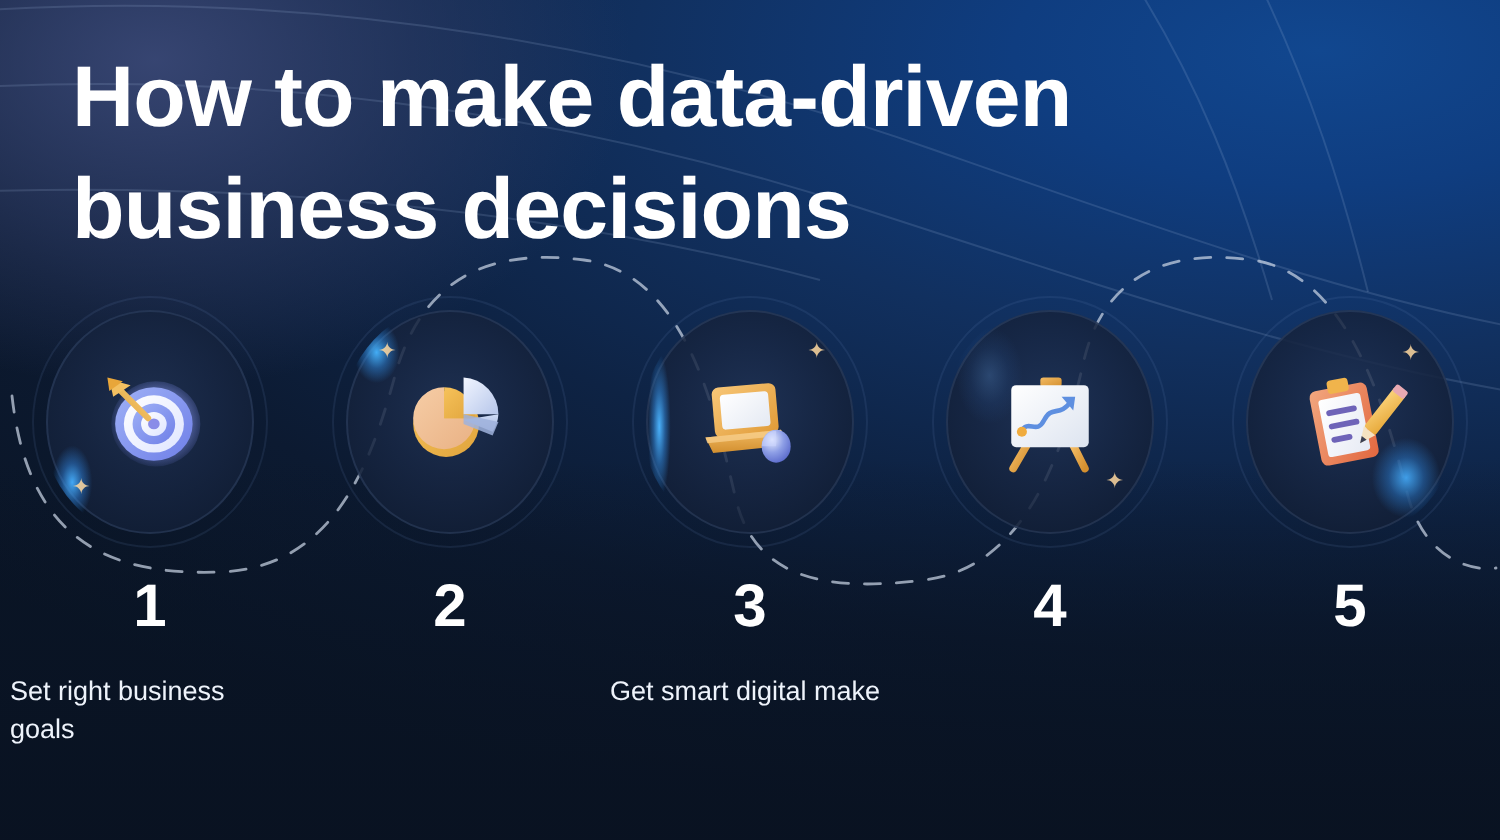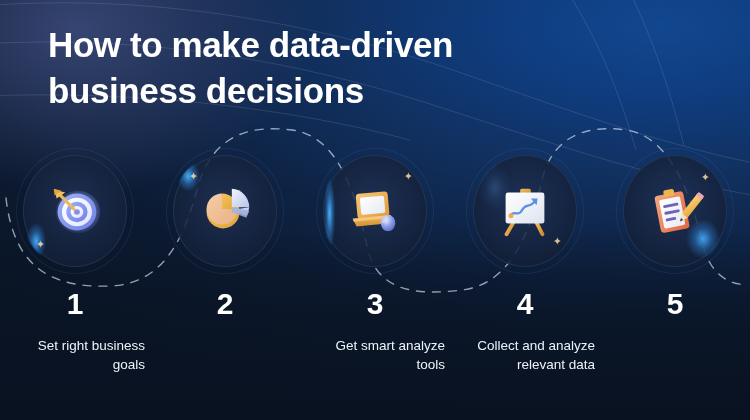--- a/index.html
+++ b/index.html
@@ -33,25 +33,25 @@
     background: linear-gradient(180deg, rgba(9,20,38,0) 0%, rgba(9,19,35,0.55) 45%, rgba(9,18,33,0.92) 100%);
   }
   .bg-swoosh {
     position: absolute; inset: 0;
     pointer-events: none;
   }
 
   
   .title {
     position: absolute;
-    left: 48px;
+    left: 36px;
     top: 22px;
     width: 600px;
     color: #ffffff;
-    font-size: 35px;
+    font-size: 43px;
     line-height: 1.30;
     font-weight: bold;
     letter-spacing: -0.4px;
     white-space: pre-line;
   }
 
   
   .wave { position: absolute; left: 0; top: 120px; }
 
   
@@ -119,21 +119,21 @@
   .num {
     margin-top: 22px;
     color: #ffffff;
     font-size: 30px;
     font-weight: bold;
     line-height: 1;
   }
   .caption {
     margin-top: 17px;
     width: 140px;
-    text-align: right;
+    text-align: left;
     color: #eef3fb;
     font-size: 13.5px;
     line-height: 1.42;
   }
 </style>
 </head>
 <body>
 
 <div id="infographic">
 
@@ -265,21 +265,21 @@
             <rect x="13" y="13" width="33" height="26" rx="3.5" fill="url(#l-org)" transform="rotate(-5 30 26)"></rect>
             <rect x="17" y="17" width="25" height="18" rx="2" fill="url(#l-scr)" transform="rotate(-5 30 26)"></rect>
             <path d="M9,40 L48,36 L52,44 L13,48 Z" fill="url(#l-org2)"></path>
             <path d="M9,40 L48,36 L49,39 L10,43 Z" fill="#f6cd8a" opacity="0.8"></path>
             <ellipse cx="45.5" cy="44.5" rx="7.5" ry="8.5" fill="url(#l-ms)"></ellipse>
             <path d="M45.5,36.5 A7.5,8.5 0 0 0 38,44.5 L45.5,44.5 Z" fill="#cdd7ff" opacity="0.55"></path>
           </svg>
         </div>
       </div>
       <div class="num">3</div>
-      <div class="caption">Get smart analyze tools</div>
+      <div class="caption">Get smart digital make</div>
     </div>
 
     <div class="step">
       <div class="bubble">
         <div class="glow g-dim"></div>
         <span class="sparkle" style="right:15px; bottom:20px;">✦</span>
         <div class="icon-wrap">
           <svg viewBox="0 0 64 64">
             <defs>
               <linearGradient id="e-wood" x1="0" y1="0" x2="1" y2="1">
@@ -296,21 +296,20 @@
             <path d="M32,44 L32,57" stroke="url(#e-wood)" stroke-width="4" stroke-linecap="round"></path>
             <rect x="27" y="9" width="11" height="5" rx="1.6" fill="url(#e-wood)"></rect>
             <rect x="12" y="13" width="40" height="32" rx="2.5" fill="url(#e-bd)"></rect>
             <path d="M17,37 C21,30 25,39 29,31 C33,23 37,30 43,21" fill="none" stroke="#5e8fe0" stroke-width="2.4" stroke-linecap="round" stroke-linejoin="round"></path>
             <path d="M38,19 L45,19 L44,26 Z" fill="#5e8fe0"></path>
             <circle cx="17.5" cy="37" r="2.6" fill="#f0ac3e"></circle>
           </svg>
         </div>
       </div>
       <div class="num">4</div>
-      <div class="caption">Collect and analyze relevant data</div>
     </div>
 
     <div class="step">
       <div class="bubble">
         <div class="glow g-br"></div>
         <span class="sparkle" style="right:17px; top:17px;">✦</span>
         <div class="icon-wrap">
           <svg viewBox="0 0 64 64">
             <defs>
               <linearGradient id="c-red" x1="0" y1="0" x2="1" y2="1">

